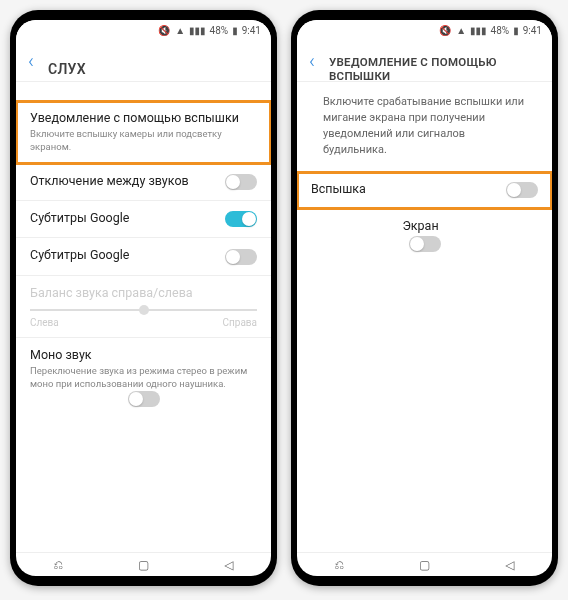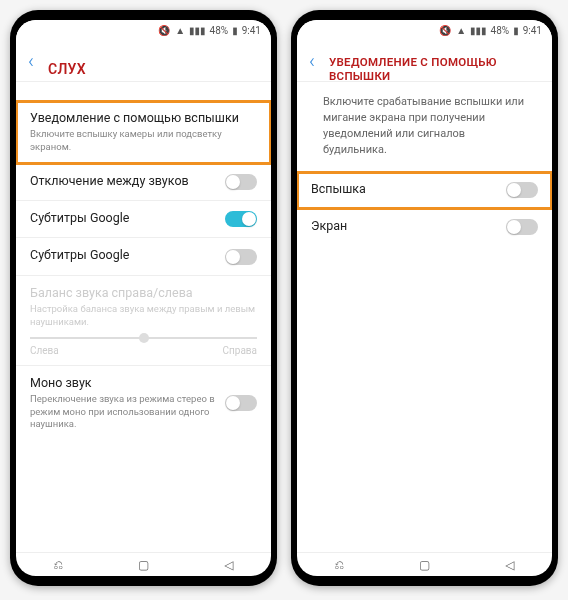--- a/index.html
+++ b/index.html
@@ -3,24 +3,24 @@
 <meta charset="utf-8">
 <style>
 * { margin: 0; padding: 0; box-sizing: border-box; font-family: -apple-system, BlinkMacSystemFont, "Segoe UI", Roboto, sans-serif; }
 body { background: #f5f5f5; padding: 10px; display: flex; gap: 14px; justify-content: center; }
 .phone { width: 270px; height: 576px; background: #000; border-radius: 28px; padding: 10px 6px; position: relative; box-shadow: 0 2px 8px rgba(0,0,0,0.3); }
 .screen { width: 100%; height: 100%; background: #fff; border-radius: 20px; overflow: hidden; display: flex; flex-direction: column; }
 .status-bar { height: 20px; background: #fff; display: flex; justify-content: flex-end; align-items: center; padding: 0 10px; gap: 4px; font-size: 10px; color: #555; }
 .status-bar .icon { font-size: 10px; }
 .app-bar { height: 42px; display: flex; align-items: center; padding: 0 12px; border-bottom: 1px solid #eee; gap: 14px; }
 .back-arrow { color: #3a8dde; font-size: 20px; font-weight: 300; }
-.app-title { font-size: 14px; font-weight: 600; color: #b91c1c; letter-spacing: 0.3px; margin-top: 16px; }
+.app-title { font-size: 14px; font-weight: 600; color: #404040; letter-spacing: 0.3px; margin-top: 16px; }
 .content { flex: 1; overflow-y: auto; }
 .section { padding: 9px 14px; border-bottom: 1px solid #eee; position: relative; }
-.section.last { border-bottom: none; }
+.section.last { border-bottom: none; flex-direction: column; }
 .sec-title { font-size: 12.5px; color: #222; margin-bottom: 2px; line-height: 1.3; }
 .sec-desc { font-size: 9.5px; color: #888; line-height: 1.35; }
 .toggle-row { display: flex; align-items: center; justify-content: space-between; }
 .toggle-row .txt { flex: 1; padding-right: 8px; }
 .toggle { width: 32px; height: 16px; border-radius: 10px; background: #d0d0d0; position: relative; flex-shrink: 0; }
 .toggle::after { content: ""; position: absolute; width: 14px; height: 14px; border-radius: 50%; background: #fff; top: 1px; left: 1px; box-shadow: 0 1px 2px rgba(0,0,0,0.2); }
 .toggle.on { background: #2dbcd8; }
 .toggle.on::after { left: auto; right: 1px; }
 .highlighted { outline: 3px solid #f09020; outline-offset: -2px; }
 .disabled .sec-title, .disabled .sec-desc, .disabled .slider-label { color: #ccc; }
@@ -74,21 +74,20 @@
 
       <div class="section toggle-row">
         <div class="txt">
             <div class="sec-title">Субтитры Google</div>
           </div>
         <div class="toggle"></div>
       </div>
 
       <div class="section disabled">
         <div class="sec-title">Баланс звука справа/слева</div>
-        <div class="sec-desc">Настройка баланса звука между правым и левым наушниками.</div>
         <div class="slider-track">
             <div class="slider-thumb"></div>
           </div>
         <div class="slider-row">
           <span class="slider-label">Слева</span>
           <span class="slider-label">Справа</span>
         </div>
       </div>
 
       <div class="section toggle-row last">

